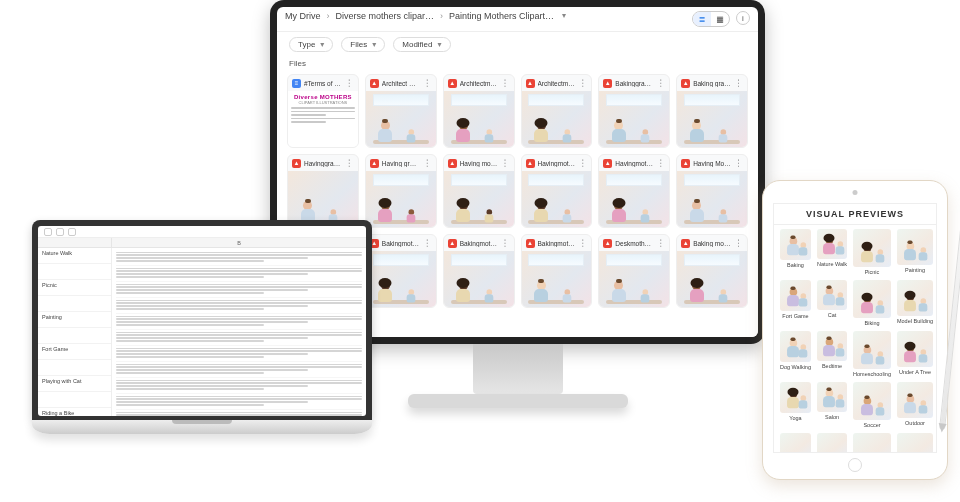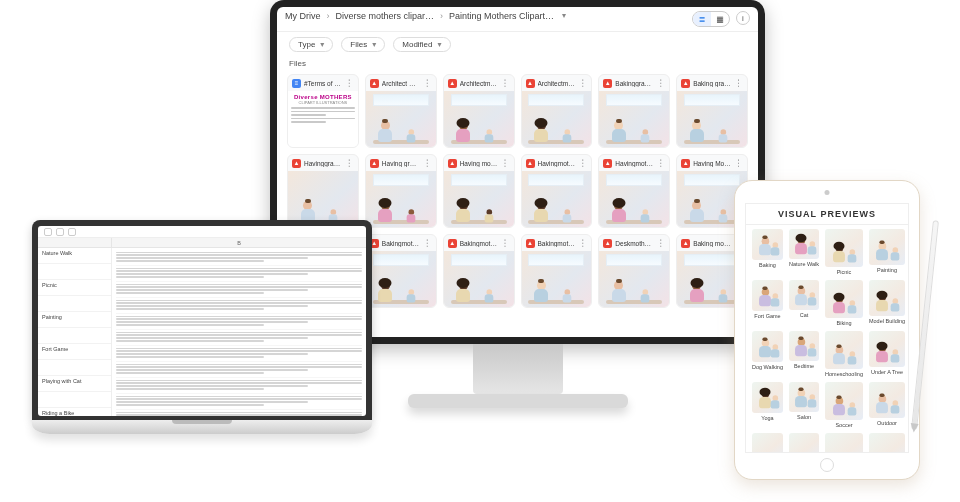--- a/index.html
+++ b/index.html
@@ -195,21 +195,21 @@
     color:#444;white-space:nowrap;overflow:hidden;text-overflow:ellipsis;
   }
   .sheets-text{flex:1;padding:2px 4px;color:#555;}
   .para{height:16px;border-bottom:1px solid #f6f6f6;overflow:hidden;}
   .para .pline{height:1.4px;background:#888;opacity:.35;margin:1.5px 0;border-radius:1px;}
   .para .pline.sh{width:78%;}
   .para .pline.sh2{width:60%;}
 
   
   .tablet{
-    position:absolute; right:40px; top:180px;
+    position:absolute; right:12px; top:180px;
     width:218px;
     padding-left:32px;
   }
   .tab-bezel{
     background:#fff;border:1px solid #e2d7c6;border-radius:18px;
     padding:22px 10px 26px 10px;
     box-shadow:0 6px 16px rgba(180,150,120,.25);
     position:relative;
   }
   .tab-cam{position:absolute;top:9px;left:50%;transform:translateX(-50%);

